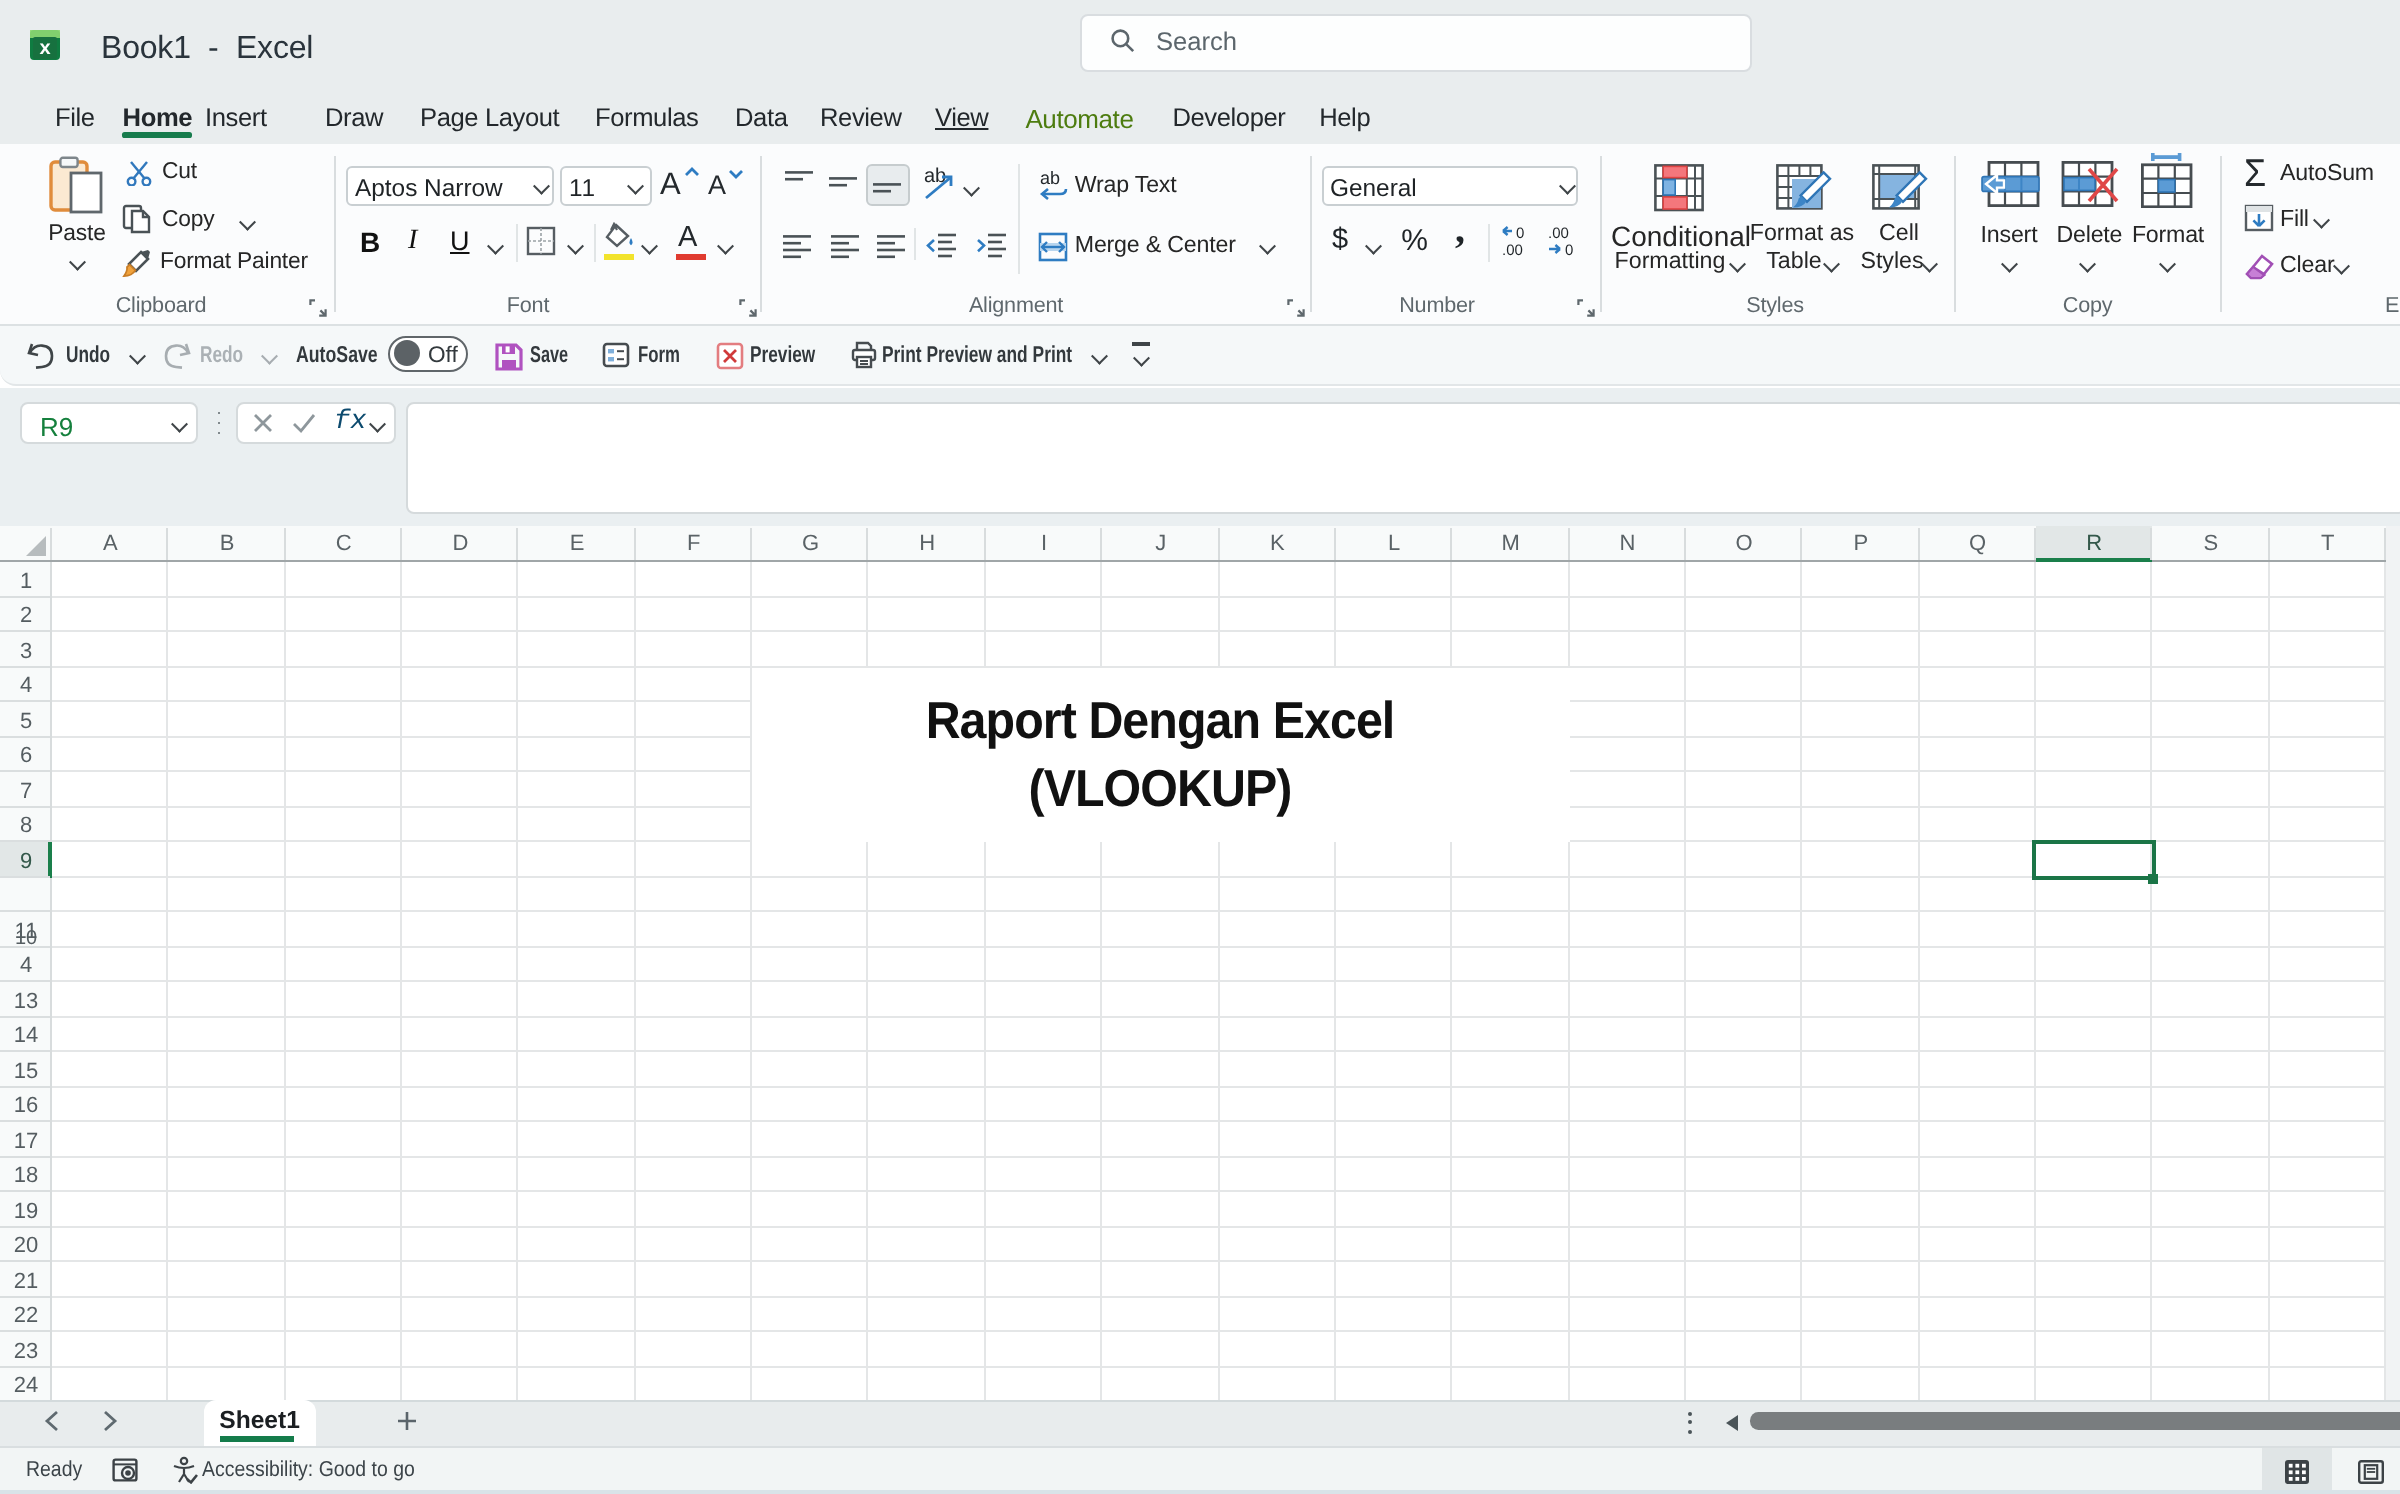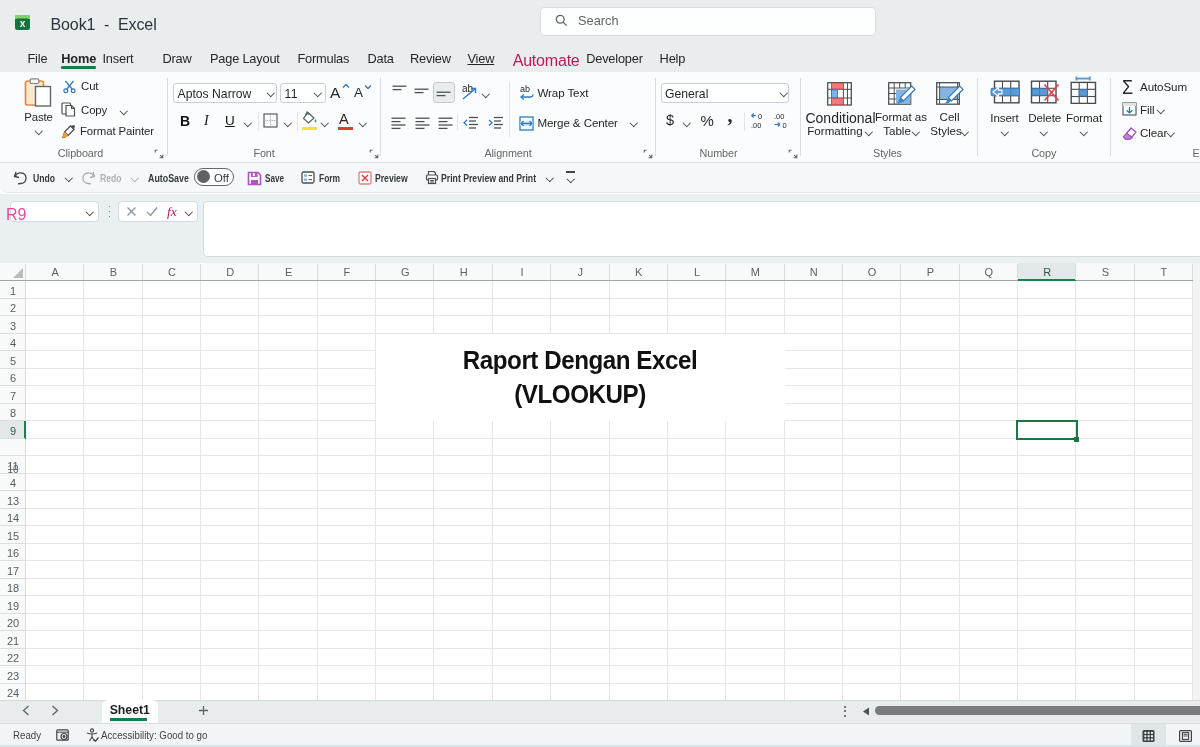--- a/index.html
+++ b/index.html
@@ -24,21 +24,21 @@
 <div class="t" style="left:578px;top:14.5px;font-size:12.8px;color:#5c666c">Search</div>
 <div class="t" style="left:27.5px;top:52.5px;font-size:12.8px;color:#23282c;letter-spacing:-0.2px;">File</div>
 <div class="t" style="left:61.3px;top:52.5px;font-size:12.8px;color:#23282c;letter-spacing:-0.2px;font-weight:bold;">Home</div>
 <div class="t" style="left:102.5px;top:52.5px;font-size:12.8px;color:#23282c;letter-spacing:-0.2px;">Insert</div>
 <div class="t" style="left:162.5px;top:52.5px;font-size:12.8px;color:#23282c;letter-spacing:-0.2px;">Draw</div>
 <div class="t" style="left:210px;top:52.5px;font-size:12.8px;color:#23282c;letter-spacing:-0.2px;">Page Layout</div>
 <div class="t" style="left:297.5px;top:52.5px;font-size:12.8px;color:#23282c;letter-spacing:-0.2px;">Formulas</div>
 <div class="t" style="left:367.5px;top:52.5px;font-size:12.8px;color:#23282c;letter-spacing:-0.2px;">Data</div>
 <div class="t" style="left:410px;top:52.5px;font-size:12.8px;color:#23282c;letter-spacing:-0.2px;">Review</div>
 <div class="t" style="left:467.5px;top:52.5px;font-size:12.8px;color:#23282c;letter-spacing:-0.2px;text-decoration:underline;">View</div>
-<div class="t" style="left:512.7px;top:52.5px;font-size:16px;color:#be185d;letter-spacing:-0.2px;text-align:center;">Automate</div>
+<div class="t" style="left:512.7px;top:52.5px;font-size:13px;color:#4d7c0f;letter-spacing:-0.2px;text-align:center;">Automate</div>
 <div class="t" style="left:586.2px;top:52.5px;font-size:12.8px;color:#23282c;letter-spacing:-0.2px;">Developer</div>
 <div class="t" style="left:659.6px;top:52.5px;font-size:12.8px;color:#23282c;letter-spacing:-0.2px;">Help</div>
 <div style="left:61.3px;top:66.3px;width:35px;height:2.6px;background:#177c4d;border-radius:1.3px"></div>
 <div style="left:0px;top:72px;width:1200px;height:90.5px;background:#fbfcfd;border-bottom:1px solid #dce1e3"></div>
 <div style="left:166.5px;top:78px;width:1px;height:78px;background:#d9dddf"></div>
 <div style="left:380px;top:78px;width:1px;height:78px;background:#d9dddf"></div>
 <div style="left:655px;top:78px;width:1px;height:78px;background:#d9dddf"></div>
 <div style="left:800px;top:78px;width:1px;height:78px;background:#d9dddf"></div>
 <div style="left:977px;top:78px;width:1px;height:78px;background:#d9dddf"></div>
 <div style="left:1110px;top:78px;width:1px;height:78px;background:#d9dddf"></div>
@@ -347,33 +347,33 @@
       <rect x="3.5" y="8.5" width="7" height="5" fill="#fff" stroke="#464c50" stroke-width="1.2"></rect>
       <line x1="5" y1="10.5" x2="9" y2="10.5" stroke="#464c50" stroke-width="1"></line>
       <line x1="5" y1="12" x2="9" y2="12" stroke="#464c50" stroke-width="1"></line>
     </svg>
 <div class="t" style="left:441.25px;top:173px;font-size:11.5px;font-weight:bold;color:#33393d;transform-origin:0 50%;transform:scaleX(0.755)">Print Preview and Print</div>
 <div class="cv" style="left:547px;top:175px;"></div>
 <div style="left:566px;top:171px;width:9px;height:1.5px;background:#3f4548"></div>
 <div class="cv" style="left:567.5px;top:175.5px;"></div>
 <div style="left:0px;top:193.5px;width:1200px;height:69px;background:#eaeff1"></div>
 <div style="left:10px;top:201px;width:89px;height:21px;background:#fff;border:1px solid #d5dadc;border-radius:4px"></div>
-<div class="t" style="left:6px;top:206.5px;font-size:16px;color:#ec4899">R9</div>
+<div class="t" style="left:20px;top:206.5px;font-size:13px;color:#15803d">R9</div>
 <div class="cv" style="left:87px;top:209px;"></div>
 <div style="left:108.5px;top:205.5px;width:1.8px;height:1.8px;border-radius:50%;background:#5f686d"></div>
 <div style="left:108.5px;top:210.5px;width:1.8px;height:1.8px;border-radius:50%;background:#5f686d"></div>
 <div style="left:108.5px;top:215.5px;width:1.8px;height:1.8px;border-radius:50%;background:#5f686d"></div>
 <div style="left:117.5px;top:201px;width:80px;height:21px;background:#fff;border:1px solid #d5dadc;border-radius:4px"></div>
 <svg style="left:125.5px;top:206px;" width="11" height="11" viewBox="0 0 11 11">
       <path d="M1.5 1.5 L9.5 9.5 M9.5 1.5 L1.5 9.5" stroke="#8e979c" stroke-width="1.4" fill="none"></path>
     </svg>
 <svg style="left:145.5px;top:206px;" width="12" height="11" viewBox="0 0 12 11">
       <path d="M1 6 L4.5 9.5 L11 1.5" stroke="#8e979c" stroke-width="1.4" fill="none"></path>
     </svg>
-<div class="t" style="left:167px;top:205px;font-size:13.5px;font-style:italic;font-family:Liberation Serif, serif;color:#be185d">fx</div>
+<div class="t" style="left:167px;top:205px;font-size:13.5px;font-style:italic;font-family:Liberation Mono, monospace;color:#0c4a6e">fx</div>
 <div class="cv" style="left:186px;top:208.5px;"></div>
 <div style="left:202.5px;top:201px;width:1000px;height:56px;background:#fff;border:1px solid #d5dadc;border-radius:4px"></div>
 <div style="left:0px;top:262.5px;width:1193.2px;height:18.75px;background:#f8fafa"></div>
 <svg style="left:12px;top:267px;" width="12" height="12" viewBox="0 0 12 12">
       <path d="M11 1 V11 H1 Z" fill="#b7bcbe"></path>
     </svg>
 <div style="left:0px;top:280.25px;width:1193.2px;height:1px;background:#a0a6a8"></div>
 <div class="t" style="left:55.175px;top:266.5px;transform:translateX(-50%);font-size:11px;color:#5a6266">A</div>
 <div class="t" style="left:113.52499999999999px;top:266.5px;transform:translateX(-50%);font-size:11px;color:#5a6266">B</div>
 <div class="t" style="left:171.875px;top:266.5px;transform:translateX(-50%);font-size:11px;color:#5a6266">C</div>

